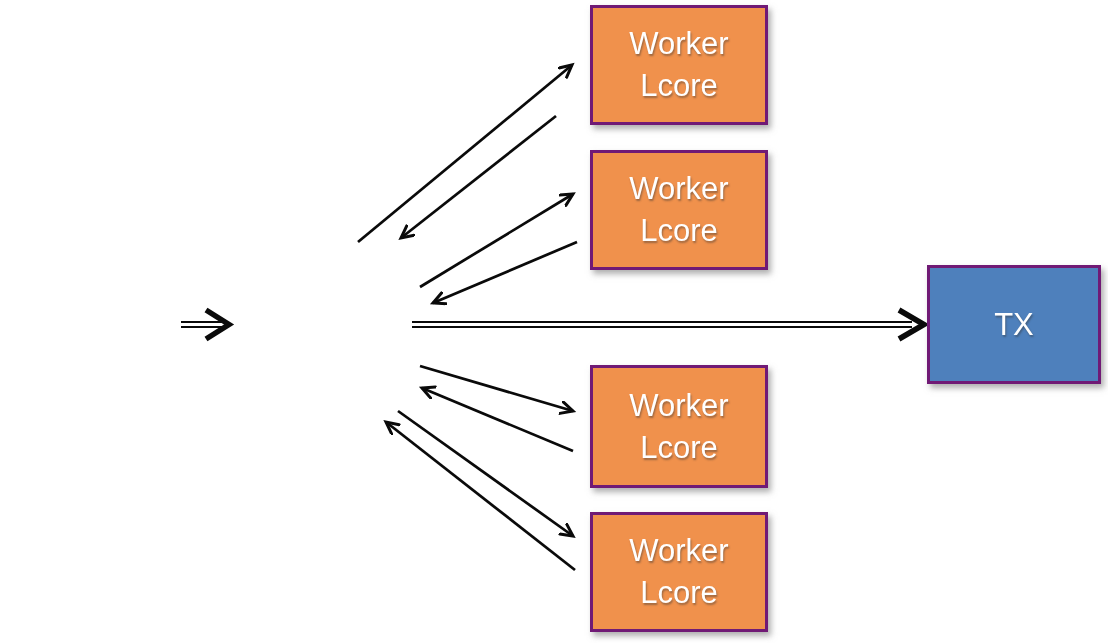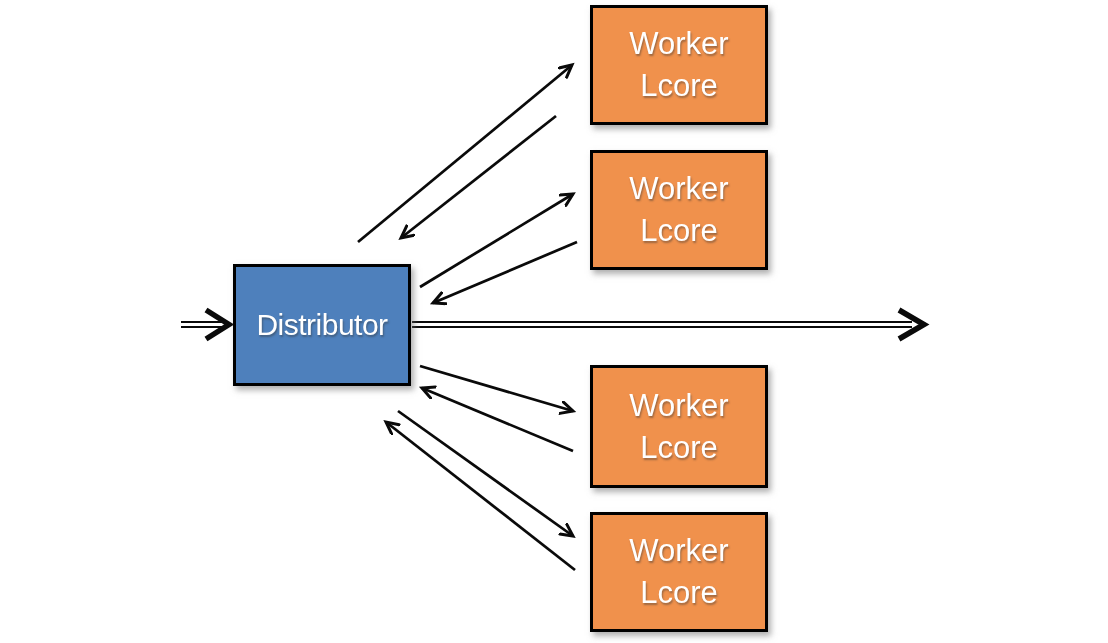--- a/index.html
+++ b/index.html
@@ -16,21 +16,21 @@
     overflow: hidden;
   }
   .node {
     position: absolute;
     display: flex;
     flex-direction: column;
     align-items: center;
     justify-content: center;
     text-align: center;
     color: #ffffff;
-    border: 3px solid #000000;
+    border: 3px solid #701a75;
     box-shadow: 3px 4px 6px rgba(110,110,110,0.55);
     box-sizing: border-box;
     text-shadow: 1px 2px 2px rgba(50,50,50,0.45);
   }
   .node.blue   { background: #4e80bc; }
   .node.orange { background: #f0914c; }
   .node .lbl {
     font-size: 31px;
     line-height: 42px;
     white-space: nowrap;
@@ -75,24 +75,24 @@
     <line x1="577" y1="242" x2="433" y2="303" stroke="#0a0a0a" stroke-width="2.75" marker-end="url(#ah)"></line>
 
     <line x1="420" y1="366" x2="573" y2="411" stroke="#0a0a0a" stroke-width="2.75" marker-end="url(#ah)"></line>
     <line x1="573" y1="451" x2="422" y2="388" stroke="#0a0a0a" stroke-width="2.75" marker-end="url(#ah)"></line>
 
     <line x1="398" y1="411" x2="573" y2="536" stroke="#0a0a0a" stroke-width="2.75" marker-end="url(#ah)"></line>
     <line x1="575" y1="570" x2="386" y2="422" stroke="#0a0a0a" stroke-width="2.75" marker-end="url(#ah)"></line>
   </svg>
 
 
-  <div class="node blue distributor" style="left:233px; top:264px; width:178px; height:122px;">
-    <span class="lbl">Distributor</span>
+
+  <div class="node blue" style="left:927px; top:265px; width:174px; height:119px;">
+    <span class="lbl">TX</span>
   </div>
-
 
   <div class="node orange" style="left:590px; top:5px; width:178px; height:120px;">
     <span class="lbl">Worker</span>
     <span class="lbl">Lcore</span>
   </div>
 
   <div class="node orange" style="left:590px; top:150px; width:178px; height:120px;">
     <span class="lbl">Worker</span>
     <span class="lbl">Lcore</span>
   </div>

